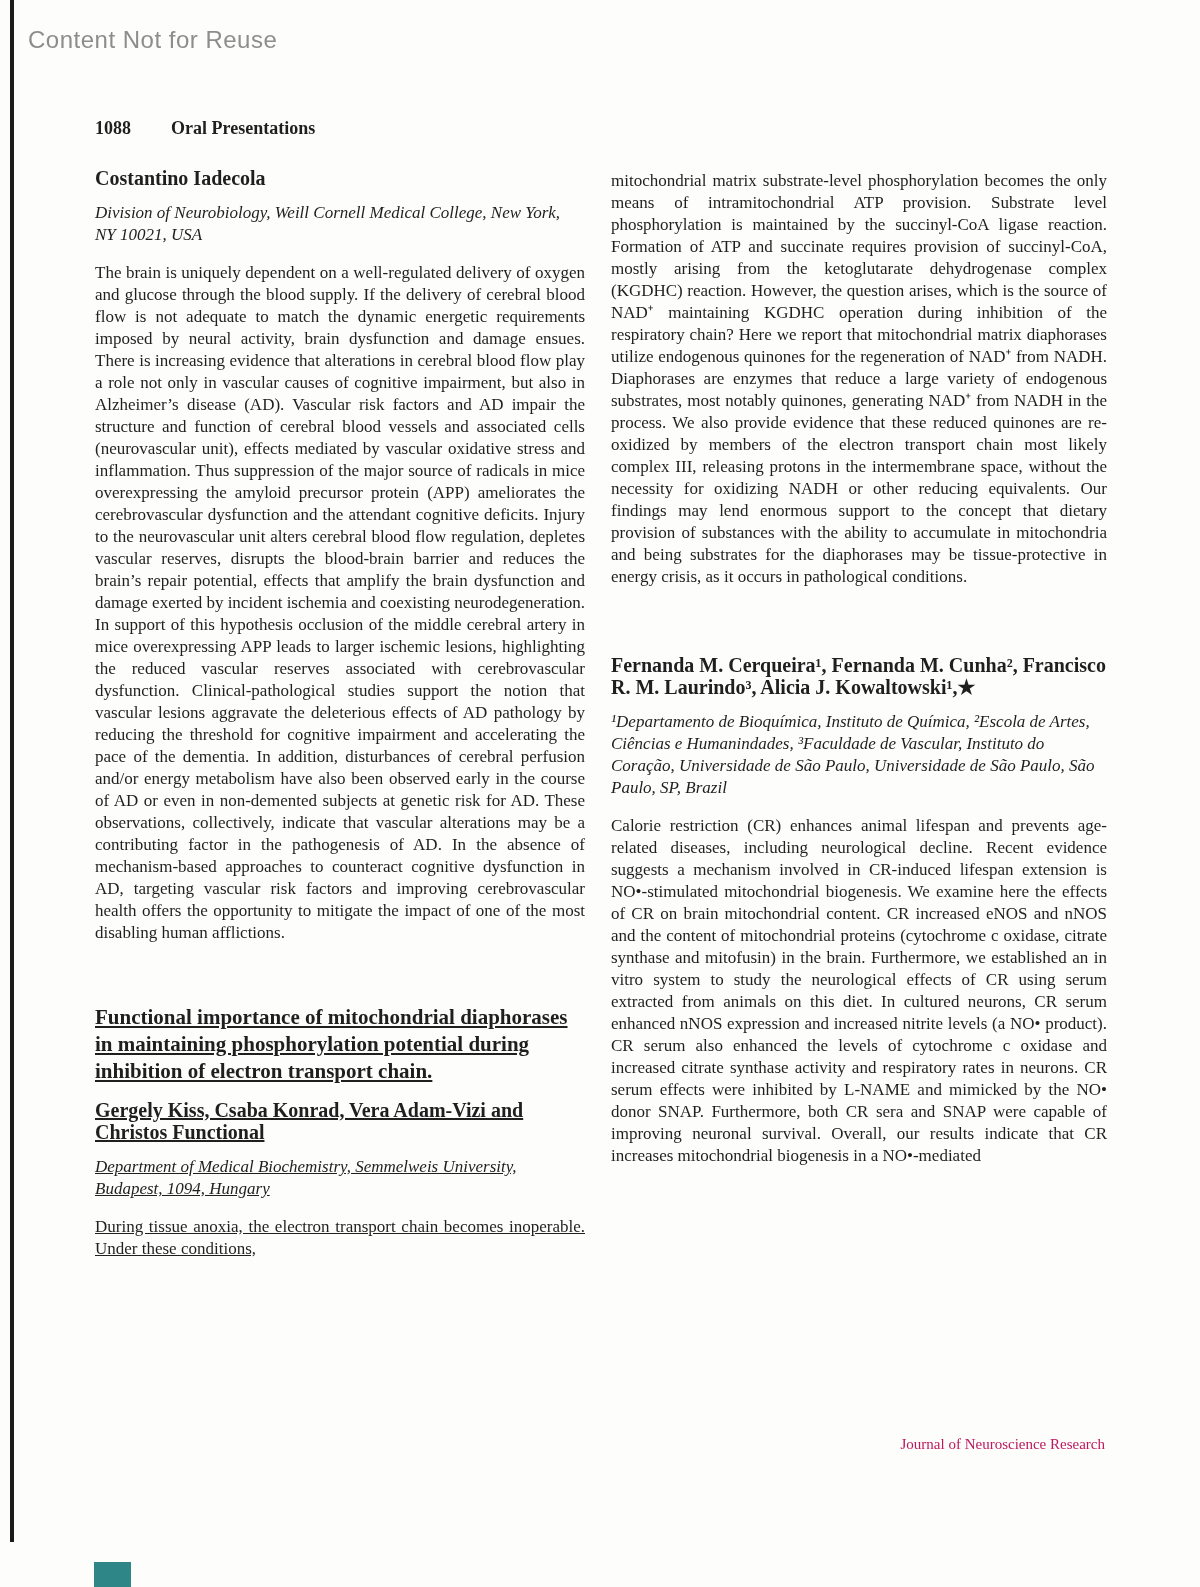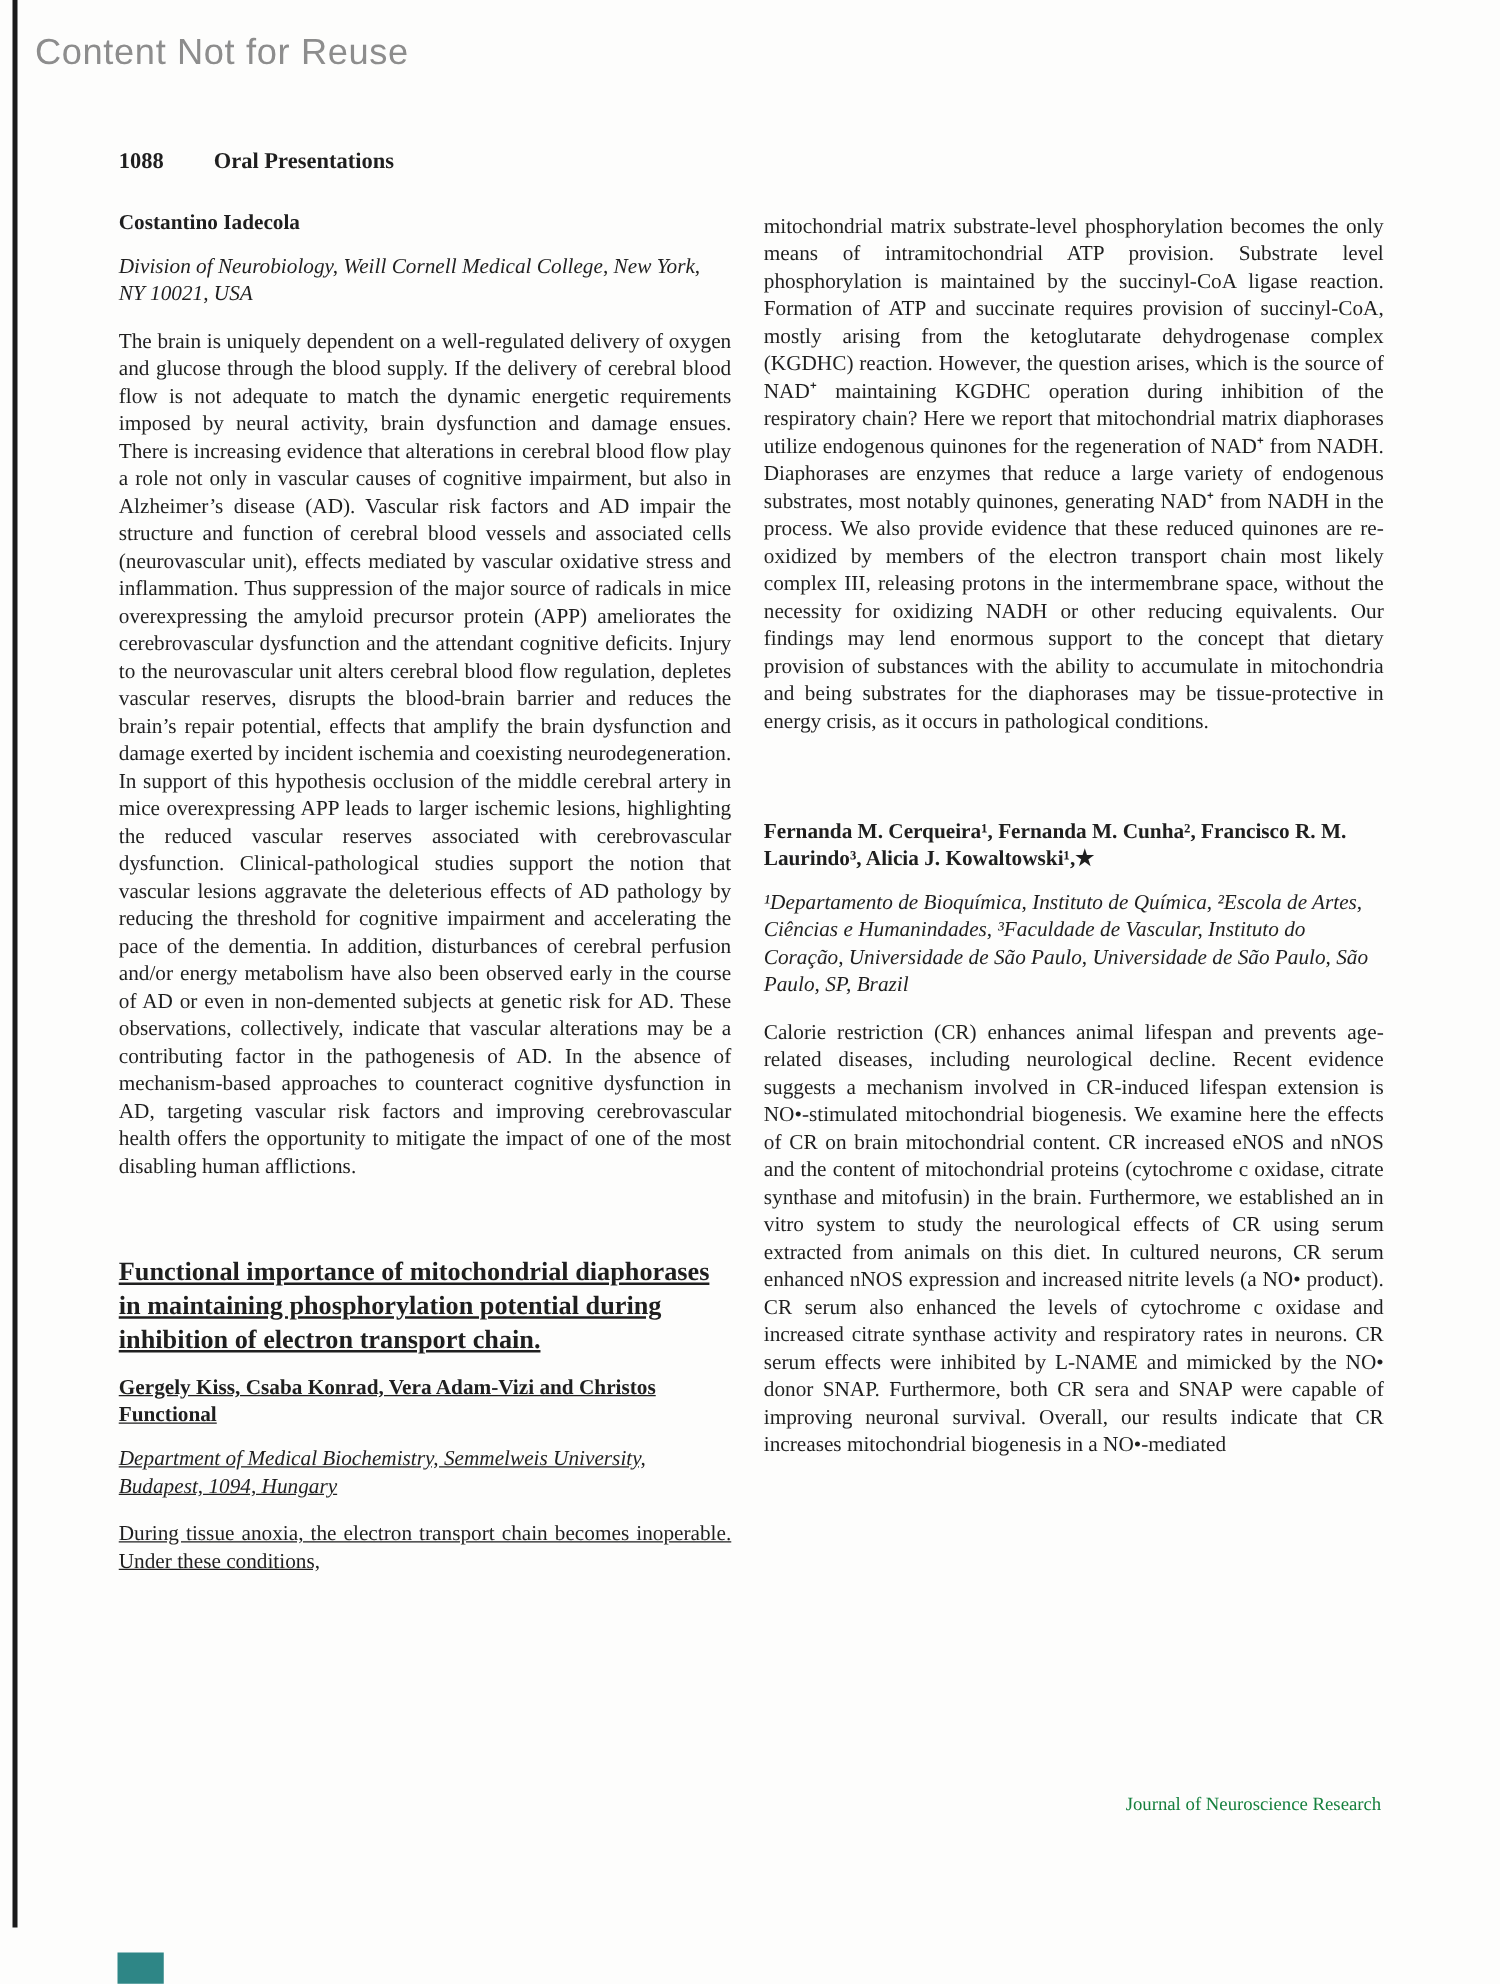--- a/index.html
+++ b/index.html
@@ -20,21 +20,21 @@
   }
   .corner-mark {
     position: absolute; left: 94px; bottom: 0;
     width: 37px; height: 25px;
     background: #2e8686;
   }
 
   .watermark {
     position: absolute; left: 28px; top: 26px;
     font-family: "Liberation Sans", sans-serif;
-    font-size: 29px; color: #8d8d8d; letter-spacing: 0.5px;
+    font-size: 24px; color: #8d8d8d; letter-spacing: 0.5px;
   }
 
   .content {
     position: absolute; left: 95px; top: 118px;
     width: 1012px;
   }
   .page-header {
     font-weight: bold; font-size: 18px; margin-bottom: 28px;
   }
   .page-header .page-num { margin-right: 40px; }
@@ -44,37 +44,37 @@
   .col-right { width: 496px; }
 
   article { margin: 0; }
   .abstract + .abstract { margin-top: 60px; text-decoration: underline; }
 
   .title {
     font-size: 21px; line-height: 27px; font-weight: bold;
     margin: 0 0 14px 0;
   }
   .authors {
-    font-size: 17px; line-height: 22px; font-weight: bold;
+    font-size: 20px; line-height: 22px; font-weight: bold;
     margin: 0 0 13px 0;
   }
   .affiliation {
     font-size: 17px; line-height: 22px; font-style: italic;
     margin: 0 0 16px 0;
   }
   .body-text {
     font-size: 17px; line-height: 22px;
     text-align: justify; margin: 0;
   }
   .col-right .continued { margin-top: 3px; font-family: Liberation Serif, serif; }
   .col-right .abstract { margin-top: 66px; }
 
   .journal-footer {
     position: absolute; right: 95px; top: 1436px;
-    font-size: 15px; color: #15803d;
+    font-size: 15px; color: #be185d;
   }
 </style>
 </head>
 <body>
 
 <div class="page">
 
   <div class="edge-bar"></div>
   <div class="corner-mark"></div>
 

